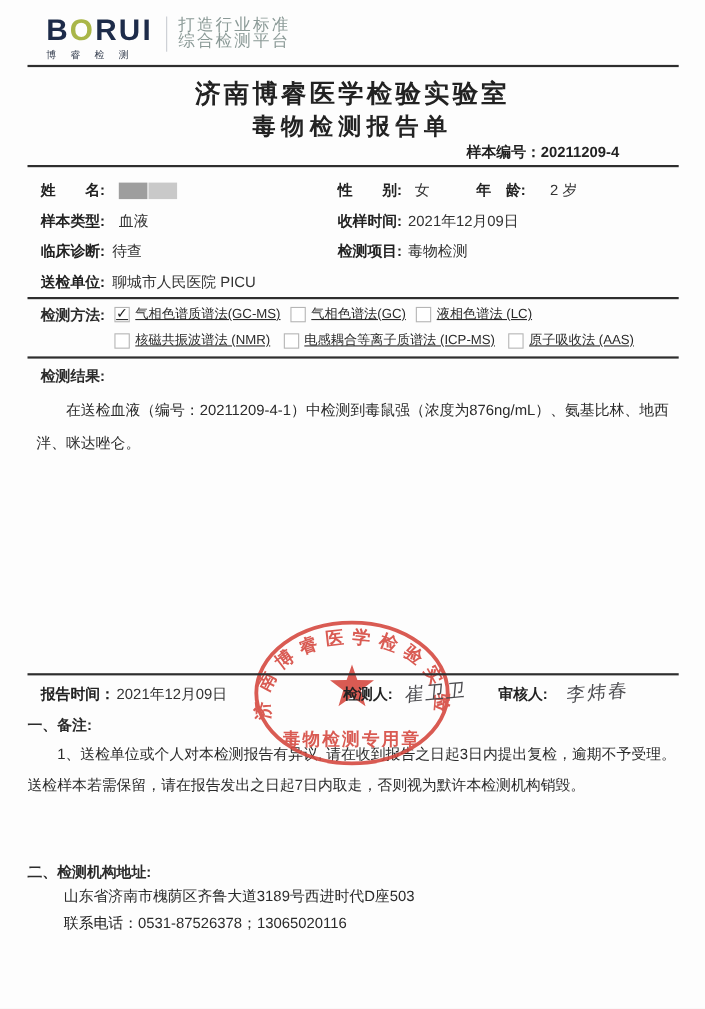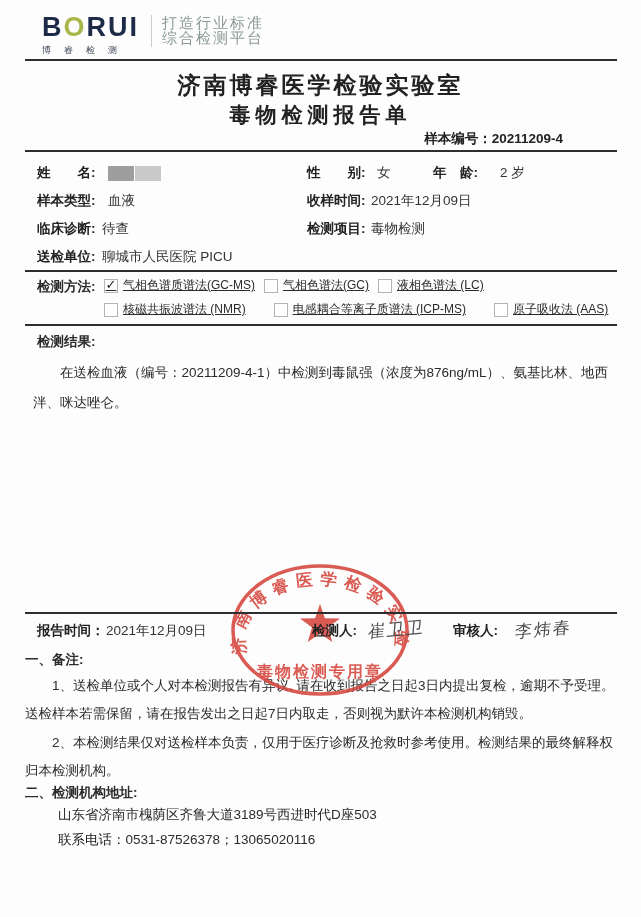--- a/index.html
+++ b/index.html
@@ -35,21 +35,21 @@
   .lbl { font-weight: bold; color: #222; }
   .val { color: #333; }
   .pos { position: absolute; white-space: nowrap; }
   .redact-box { display: inline-block; width: 26px; height: 15px; vertical-align: middle; }
   .redact-dark { background: #9e9e9e; }
   .redact-light { background: #c9c9c9; margin-left: 1px; }
   
   .methods-label { position: absolute; left: 37px; top: 278px; font-size: 13.5px; font-weight: bold; }
   .m-row { position: absolute; left: 104px; display: flex; align-items: center; gap: 9px; white-space: nowrap; }
   .m-row-1 { top: 277px; }
-  .m-row-2 { top: 301px; gap: 28px; }
+  .m-row-2 { top: 301px; gap: 12px; }
   .m-item { display: flex; align-items: center; gap: 5px; text-decoration: underline; }
   .cb { width: 14px; height: 14px; border: 1.5px solid #b5b5b5; background: #fff;
     display: inline-flex; align-items: center; justify-content: center; font-size: 13px;
     color: #1e1e1e; font-weight: bold; line-height: 1; }
   .cb.checked::after { content: "✓"; margin-top: -2px; }
   .m-label { font-size: 12px; color: #2b2b2b; }
   
   .results-label { position: absolute; left: 37px; top: 333px; font-size: 13.5px; font-weight: bold; }
   .results-text { position: absolute; left: 33px; top: 358px; width: 582px; font-size: 13.5px;
     line-height: 30px; text-indent: 2em; color: #2b2b2b; }
@@ -176,19 +176,18 @@
     <span class="pos lbl" style="left:37px;">报告时间：</span>
     <span class="pos val" style="left:106px;">2021年12月09日</span>
     <span class="pos lbl" style="left:312px;">检测人:</span>
     <span class="pos" style="left:368px; top:-4px;"><span class="sig">崔卫卫</span></span>
     <span class="pos lbl" style="left:453px;">审核人:</span>
     <span class="pos" style="left:515px; top:-4px;"><span class="sig">李炜春</span></span>
   </div>
 
   <div class="notes-heading">一、备注:</div>
   <div class="note-p note-1">1、送检单位或个人对本检测报告有异议, 请在收到报告之日起3日内提出复检，逾期不予受理。送检样本若需保留，请在报告发出之日起7日内取走，否则视为默许本检测机构销毁。</div>
-  <div class="note-p note-2">2、本检测结果仅对送检样本负责，仅用于医疗诊断及抢救时参考使用。检测结果的最终解释权归本检测机构。</div>
 
   <div class="agency-heading">二、检测机构地址:</div>
   <div class="agency-address">山东省济南市槐荫区齐鲁大道3189号西进时代D座503</div>
   <div class="agency-phone"><span class="lbl" style="font-weight:normal;">联系电话：</span><span>0531-87526378；13065020116</span></div>
 
 </div>
 
 </body></html>

